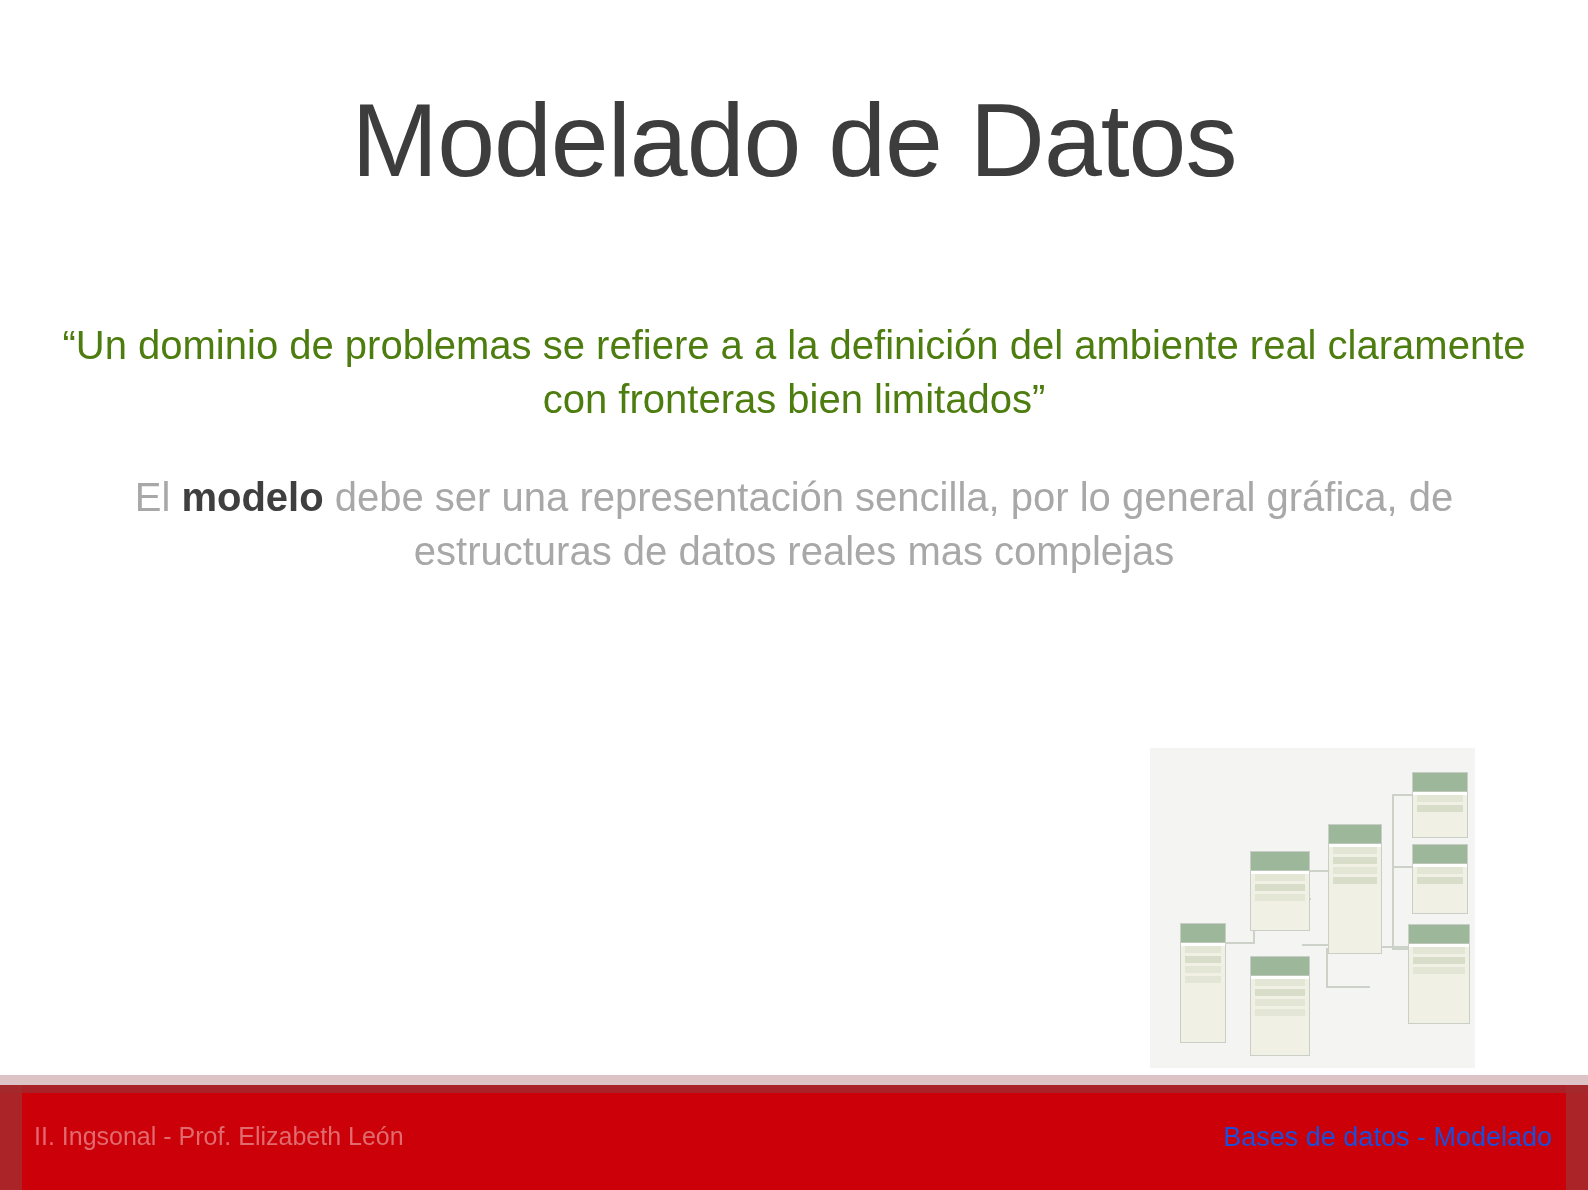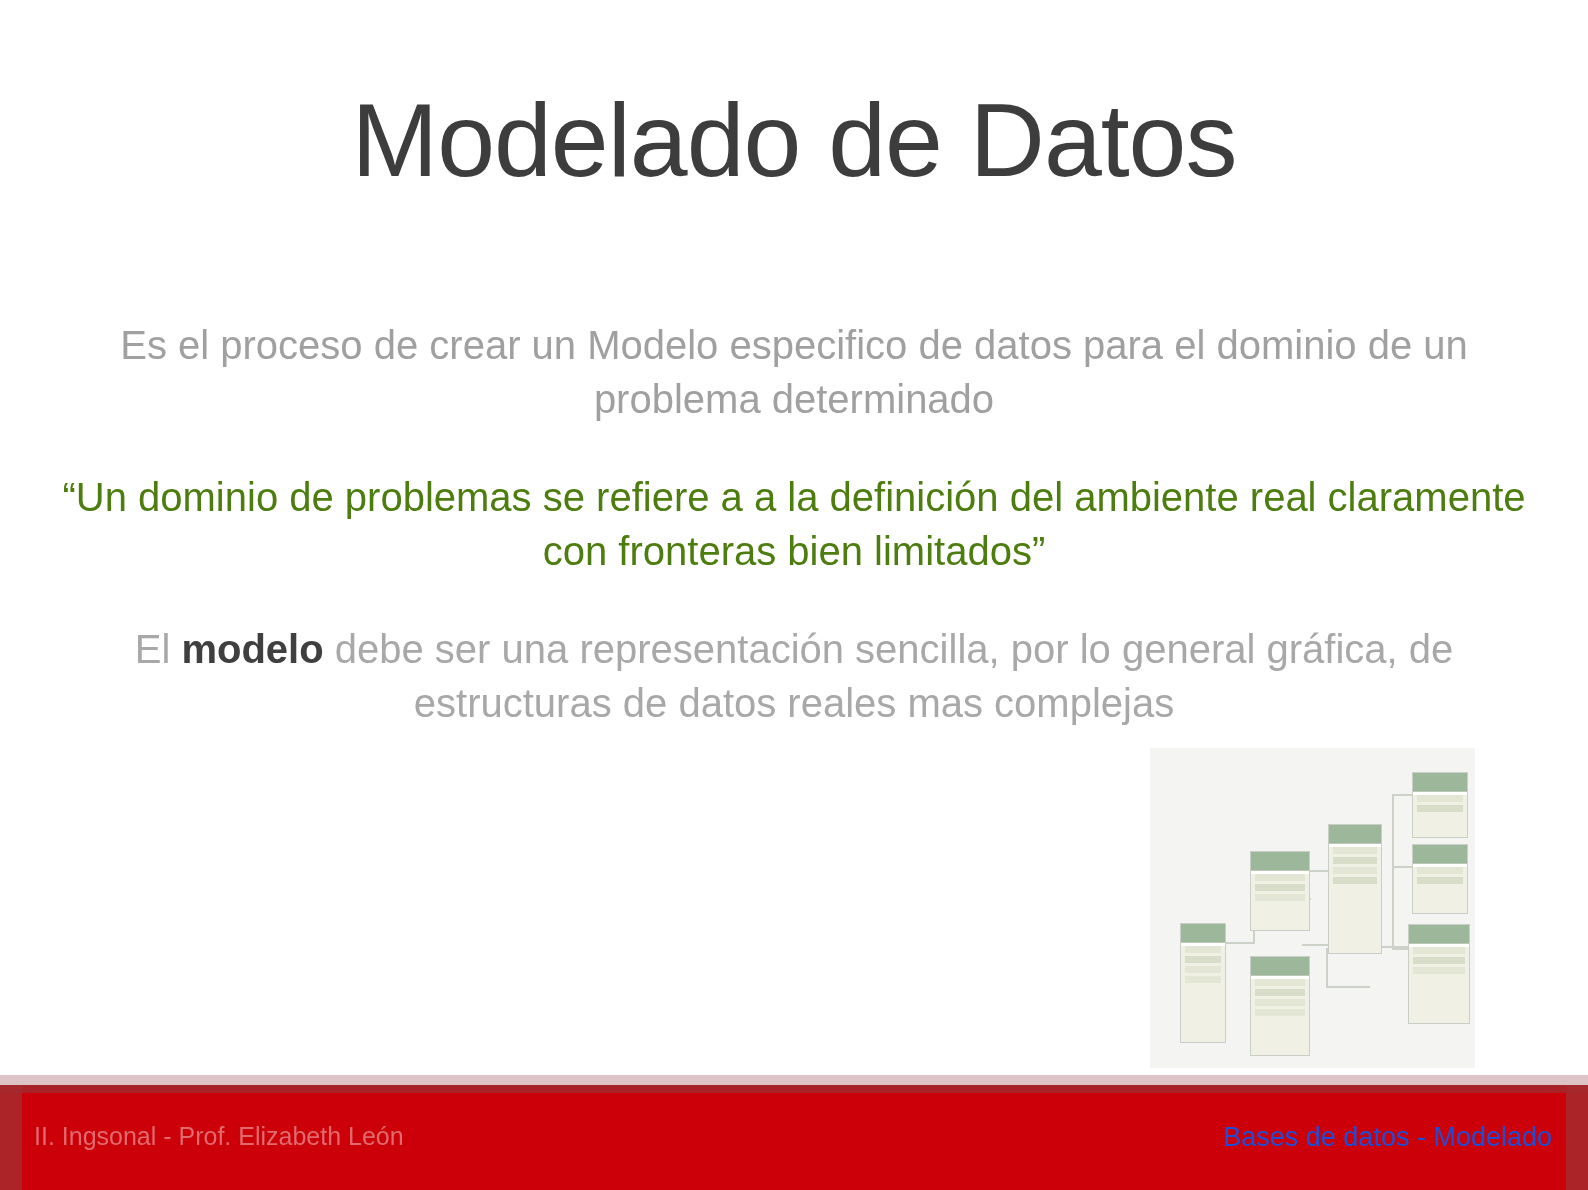--- a/index.html
+++ b/index.html
@@ -153,21 +153,20 @@
 </style>
 </head>
 <body>
 
 <div class="slide">
 
   <h1 class="slide-title">Modelado de Datos</h1>
 
   <div class="body-block">
 
-    <p class="para p1">Es el proceso de crear un Modelo especifico de datos para el dominio de un problema determinado</p>
 
     <p class="para p2">“Un dominio de problemas se refiere a a la definición del ambiente real claramente con fronteras bien limitados”</p>
 
     <p class="para p3">
       <span>El </span><span class="emph">modelo</span><span> debe ser una representación sencilla, por lo general gráfica, de estructuras de datos reales mas complejas</span>
     </p>
 
   </div>
 
   <div class="diagram-thumb">

